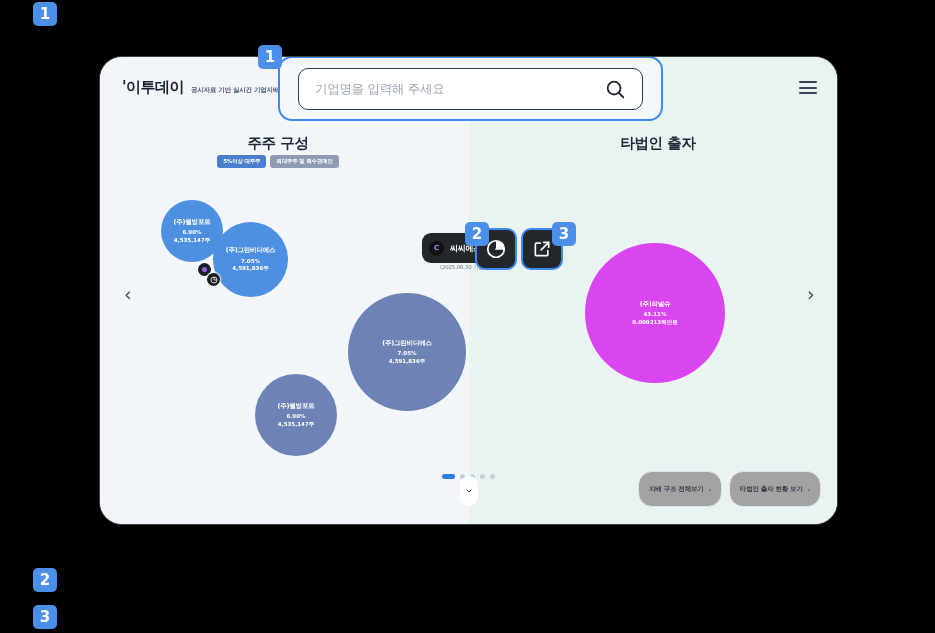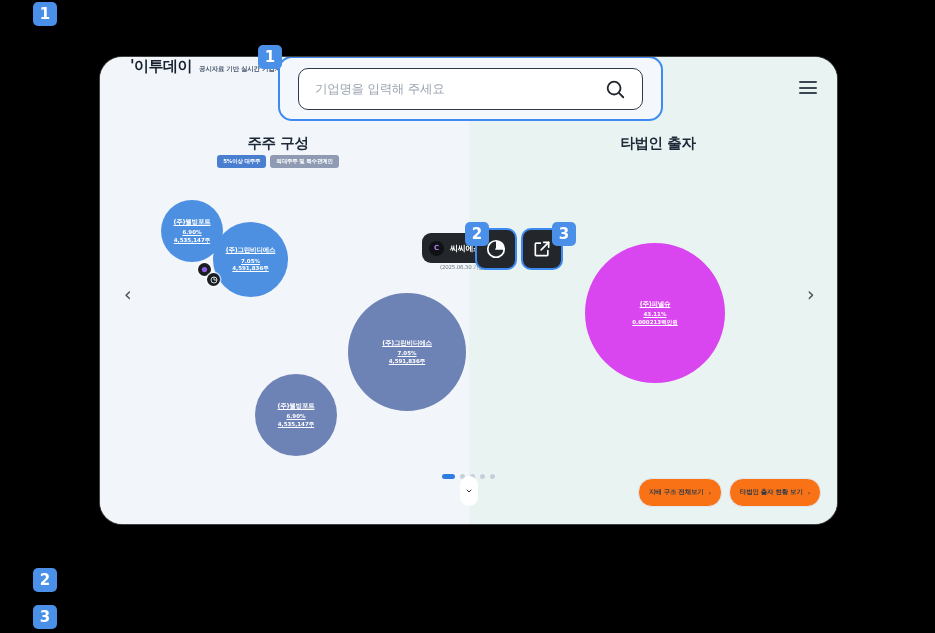--- a/index.html
+++ b/index.html
@@ -48,23 +48,22 @@
     background: #f2f6fb;
   }
   .bg-right {
     position: absolute; right: 0; top: 0; width: 50%; height: 100%;
     background: #e9f4f2;
   }
 
   
   .header {
     position: absolute; left: 0; top: 0; width: 100%; height: 60px;
-    display: flex; 
+    display: flex; align-items: center;
     z-index: 10;
-    padding-left: 8px;
   }
   .brand { margin-left: 22px; display: flex; align-items: baseline; gap: 7px; }
   .brand-name {
     font-size: 15px; font-weight: 700; color: #16202e; letter-spacing: -0.5px;
   }
   .brand-sub {
     font-size: 6.5px; color: #47566b; font-weight: 700; letter-spacing: -0.2px;
   }
   .hamburger {
     position: absolute; right: 20px; top: 24px;
@@ -123,21 +122,20 @@
   .badge.b2 { background: #8f9bb3; }
 
   
   .bubble {
     position: absolute;
     border-radius: 50%;
     display: flex; flex-direction: column;
     align-items: center; justify-content: center;
     color: #ffffff; text-align: center;
     line-height: 1.35;
-    text-decoration: underline;
   }
   .b-name { font-size: 6.5px; font-weight: 700; letter-spacing: -0.2px; }
   .b-pct  { font-size: 5.5px; font-weight: 700; margin-top: 3px; }
   .b-amt  { font-size: 5.5px; font-weight: 700; }
 
   
   #bub-1 { left: 61px; top: 143px; width: 62px; height: 62px; background:#4d90e2; }
   #bub-2 { left: 113px; top: 165px; width: 75px; height: 75px; background:#4d90e2; }
   #bub-3 { left: 48px; top: 203px; width: 78px; height: 78px; background:#4d90e2; }
   #bub-4 { left: 248px; top: 236px; width: 118px; height: 118px; background:#6d82b5; }
@@ -218,24 +216,24 @@
     display: flex; align-items: center; justify-content: center;
     z-index: 15; cursor: pointer;
   }
 
   
   #bottom-actions {
     position: absolute; right: 16px; bottom: 17px;
     display: flex; gap: 7px; z-index: 15;
   }
   .pill-btn {
-    background: #f97316;
+    background: #a3a3a3;
     border: 1px solid #dfe6ee;
     border-radius: 14px;
-    height: 29px;
+    height: 36px;
     padding: 0 10px;
     display: flex; align-items: center; gap: 5px;
     font-size: 6.5px; font-weight: 700; color: #303b4a;
     letter-spacing: -0.2px; white-space: nowrap; cursor: pointer;
   }
   .pill-btn .chev { font-size: 6px; color: #7b8characters; }
 </style>
 </head>
 <body>
 

